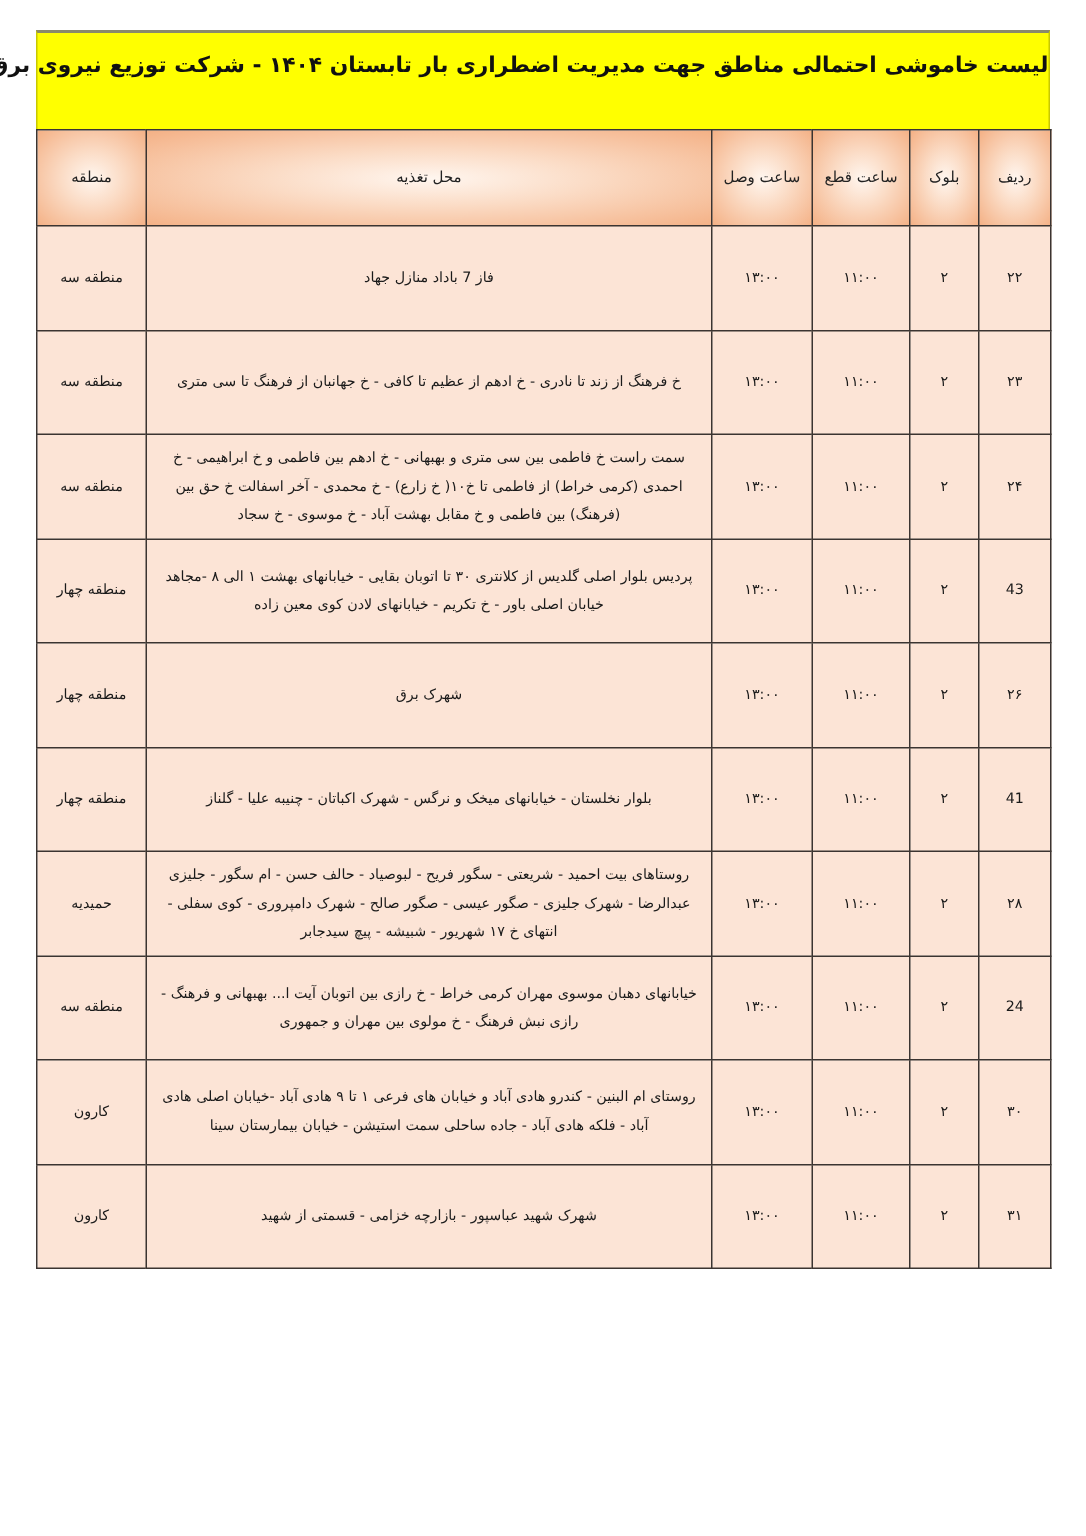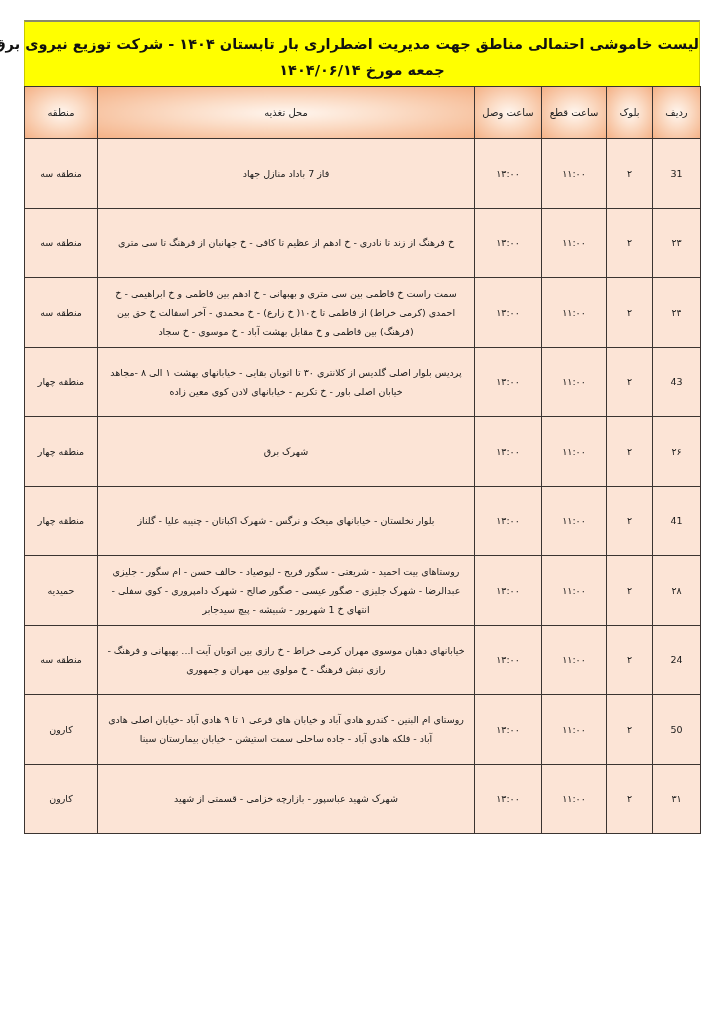--- a/index.html
+++ b/index.html
@@ -50,21 +50,21 @@
     table.outage td {
       border: 1.5px solid #3b3431;
       text-align: center;
       vertical-align: middle;
       padding: 0 4px;
       font-size: 9.5px;
       line-height: 19px;
       box-sizing: border-box;
     }
     table.outage th {
-      height: 52px;
+      height: 64px;
       font-weight: normal;
       font-size: 10px;
       background: radial-gradient(ellipse at center, #fff6ef 0%, #fbdcc6 40%, #f4b186 100%);
       color: #222;
     }
     table.outage td {
       background: #fce4d6;
       height: 69.5px;
       font-weight: normal;
       color: #1a1a1a;
@@ -72,21 +72,20 @@
     td.num { font-size: 10px; }
     td.region { font-weight: normal; font-size: 10px; }
     td.location { font-size: 9.5px; padding: 0 6px; }
   </style>
 </head>
 <body>
 
 <div class="sheet">
   <div class="title-block">
     <div class="title-line">لیست خاموشی احتمالی مناطق جهت مدیریت اضطراری بار تابستان ۱۴۰۴ - شرکت توزیع نیروی برق اهواز</div>
-    <div class="title-line">جمعه مورخ ۱۴۰۴/۰۶/۱۴</div>
   </div>
 
   <table class="outage">
     <colgroup>
       <col style="width:48px">
       <col style="width:46px">
       <col style="width:65px">
       <col style="width:67px">
       <col style="width:377px">
       <col style="width:73px">
@@ -96,21 +95,21 @@
         <th>ردیف</th>
         <th>بلوک</th>
         <th>ساعت قطع</th>
         <th>ساعت وصل</th>
         <th>محل تغذیه</th>
         <th>منطقه</th>
       </tr>
     </thead>
     <tbody>
       <tr>
-        <td class="num">31</td>
+        <td class="num">۲۲</td>
         <td class="num">۲</td>
         <td class="num">۱۱:۰۰</td>
         <td class="num">۱۳:۰۰</td>
         <td class="location">فاز 7 باداد منازل جهاد</td>
         <td class="region">منطقه سه</td>
       </tr>
       <tr>
         <td class="num">۲۳</td>
         <td class="num">۲</td>
         <td class="num">۱۱:۰۰</td>
@@ -148,33 +147,33 @@
         <td class="num">۱۱:۰۰</td>
         <td class="num">۱۳:۰۰</td>
         <td class="location">بلوار نخلستان - خیابانهای میخک و نرگس - شهرک اکباتان - چنیبه علیا - گلناز</td>
         <td class="region">منطقه چهار</td>
       </tr>
       <tr>
         <td class="num">۲۸</td>
         <td class="num">۲</td>
         <td class="num">۱۱:۰۰</td>
         <td class="num">۱۳:۰۰</td>
-        <td class="location">روستاهای بیت احمید - شریعتی - سگور فریح - لبوصیاد - حالف حسن - ام سگور - جلیزی عبدالرضا - شهرک جلیزی - صگور عیسی - صگور صالح - شهرک دامپروری - کوی سفلی - انتهای خ 1 شهریور - شبیشه - پیچ سیدجابر</td>
+        <td class="location">روستاهای بیت احمید - شریعتی - سگور فریح - لبوصیاد - حالف حسن - ام سگور - جلیزی عبدالرضا - شهرک جلیزی - صگور عیسی - صگور صالح - شهرک دامپروری - کوی سفلی - انتهای خ ۱۷ شهریور - شبیشه - پیچ سیدجابر</td>
         <td class="region">حمیدیه</td>
       </tr>
       <tr>
         <td class="num">24</td>
         <td class="num">۲</td>
         <td class="num">۱۱:۰۰</td>
         <td class="num">۱۳:۰۰</td>
         <td class="location">خیابانهای دهبان موسوی مهران کرمی خراط - خ رازی بین اتوبان آیت ا... بهبهانی و فرهنگ - رازی نبش فرهنگ - خ مولوی بین مهران و جمهوری</td>
         <td class="region">منطقه سه</td>
       </tr>
       <tr>
-        <td class="num">50</td>
+        <td class="num">۳۰</td>
         <td class="num">۲</td>
         <td class="num">۱۱:۰۰</td>
         <td class="num">۱۳:۰۰</td>
         <td class="location">روستای ام البنین - کندرو هادی آباد و خیابان های فرعی ۱ تا ۹ هادی آباد -خیابان اصلی هادی آباد - فلکه هادی آباد - جاده ساحلی سمت استیشن - خیابان بیمارستان سینا</td>
         <td class="region">کارون</td>
       </tr>
       <tr>
         <td class="num">۳۱</td>
         <td class="num">۲</td>
         <td class="num">۱۱:۰۰</td>

